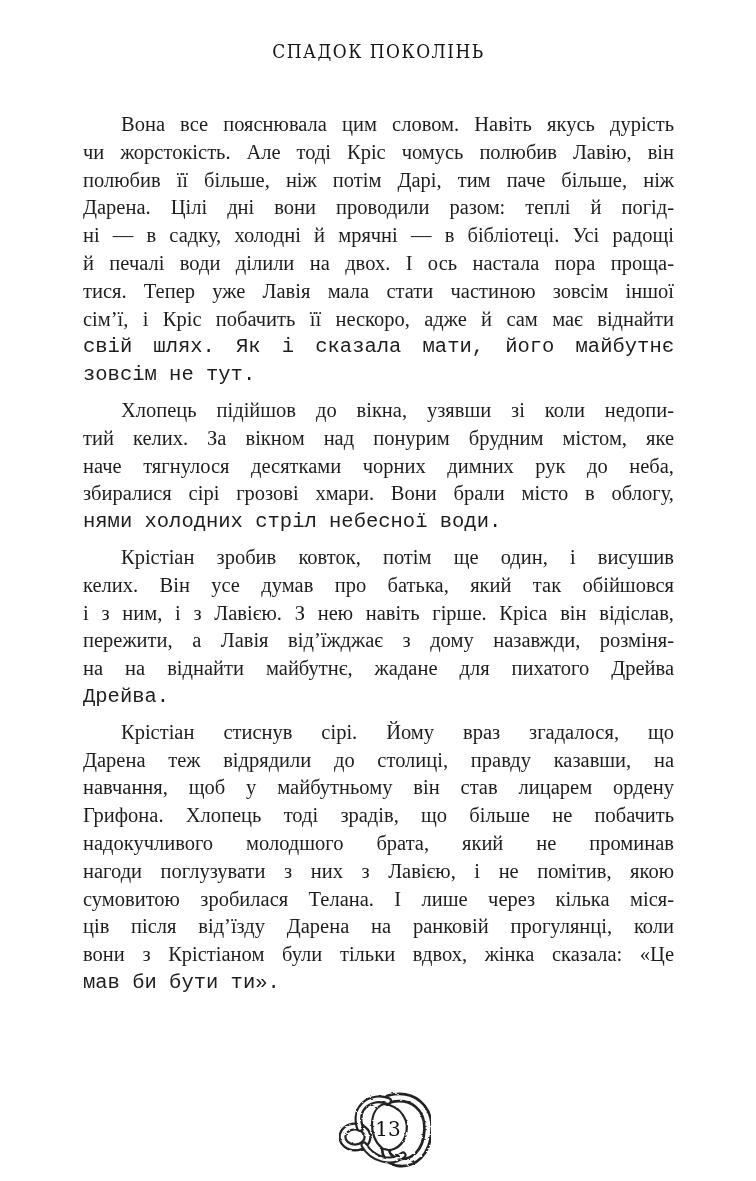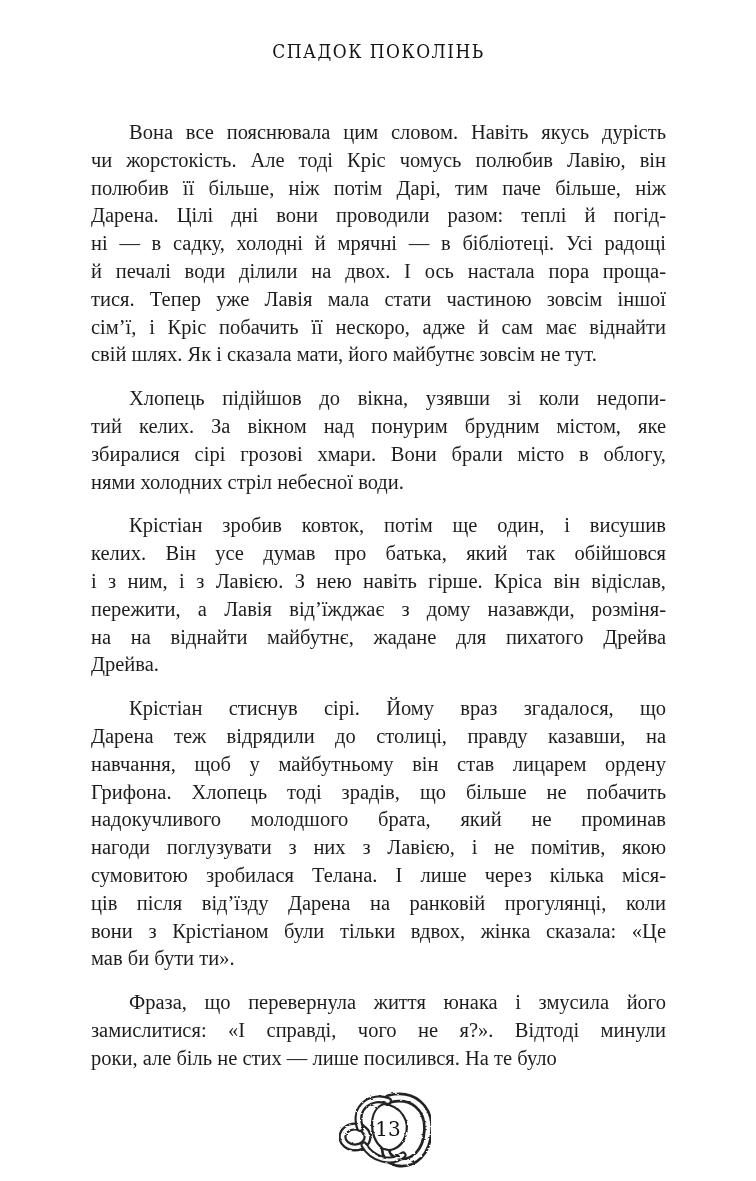--- a/index.html
+++ b/index.html
@@ -27,27 +27,27 @@
   }
   .text-block {
     position: absolute;
     left: 75px;
     top: 103px;
     width: 607px;
     font-size: 20.5px;
     line-height: 27.8px;
     color: #1d1d1d;
   }
-  .para { margin: 16px; padding: 0; }
+  .para { margin: 8px; padding: 0; }
   .line {
     text-align: justify;
     text-align-last: justify;
   }
   .line.first { padding-left: 38px; }
-  .line.last { text-align-last: left; }
+  .line.last { text-align-last: left; font-family: Liberation Mono, monospace; }
   .ornament-wrap {
     position: absolute;
     left: 339px;
     top: 1091px;
     width: 92px;
     height: 80px;
   }
   .ornament-wrap svg { display: block; }
   .folio-text {
     font-family: "DejaVu Serif", serif;
@@ -70,20 +70,21 @@
         <div class="line">Дарена. Цілі дні вони проводили разом: теплі й погід-</div>
         <div class="line">ні — в садку, холодні й мрячні — в бібліотеці. Усі радощі</div>
         <div class="line">й печалі води ділили на двох. І ось настала пора проща-</div>
         <div class="line">тися. Тепер уже Лавія мала стати частиною зовсім іншої</div>
         <div class="line">сім’ї, і Кріс побачить її нескоро, адже й сам має віднайти</div>
         <div class="line last">свій шлях. Як і сказала мати, його майбутнє зовсім не тут.</div>
       </div>
       <div class="para">
         <div class="line first">Хлопець підійшов до вікна, узявши зі коли недопи-</div>
         <div class="line">тий келих. За вікном над понурим брудним містом, яке</div>
+        <div class="line">наче тягнулося десятками чорних димних рук до неба,</div>
         <div class="line">збиралися сірі грозові хмари. Вони брали місто в облогу,</div>
         <div class="line last">нями холодних стріл небесної води.</div>
       </div>
       <div class="para">
         <div class="line first">Крістіан зробив ковток, потім ще один, і висушив</div>
         <div class="line">келих. Він усе думав про батька, який так обійшовся</div>
         <div class="line">і з ним, і з Лавією. З нею навіть гірше. Кріса він відіслав,</div>
         <div class="line">пережити, а Лавія від’їжджає з дому назавжди, розміня-</div>
         <div class="line">на на віднайти майбутнє, жадане для пихатого Дрейва</div>
         <div class="line last">Дрейва.</div>
@@ -92,25 +93,20 @@
         <div class="line first">Крістіан стиснув сірі. Йому враз згадалося, що</div>
         <div class="line">Дарена теж відрядили до столиці, правду казавши, на</div>
         <div class="line">навчання, щоб у майбутньому він став лицарем ордену</div>
         <div class="line">Грифона. Хлопець тоді зрадів, що більше не побачить</div>
         <div class="line">надокучливого молодшого брата, який не проминав</div>
         <div class="line">нагоди поглузувати з них з Лавією, і не помітив, якою</div>
         <div class="line">сумовитою зробилася Телана. І лише через кілька міся-</div>
         <div class="line">ців після від’їзду Дарена на ранковій прогулянці, коли</div>
         <div class="line">вони з Крістіаном були тільки вдвох, жінка сказала: «Це</div>
         <div class="line last">мав би бути ти».</div>
-      </div>
-      <div class="para">
-        <div class="line first">Фраза, що перевернула життя юнака і змусила його</div>
-        <div class="line">замислитися: «І справді, чого не я?». Відтоді минули</div>
-        <div class="line last">роки, але біль не стих — лише посилився. На те було</div>
       </div>
     </div>
 
   <div class="ornament-wrap">
     <svg width="92" height="80" viewBox="0 0 92 80" xmlns="http://www.w3.org/2000/svg">
       <defs>
         <filter id="rough" x="-25%" y="-25%" width="150%" height="150%">
           <feTurbulence type="fractalNoise" baseFrequency="0.14 0.85" numOctaves="2" seed="7" result="n"></feTurbulence>
           <feDisplacementMap in="SourceGraphic" in2="n" scale="2.6"></feDisplacementMap>
         </filter>

